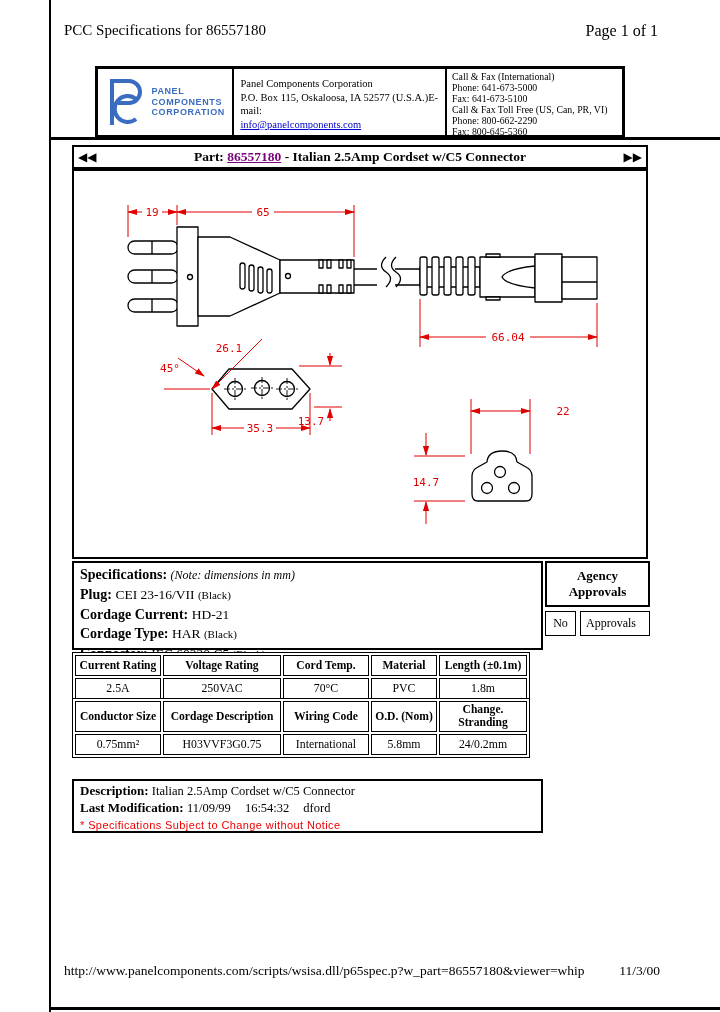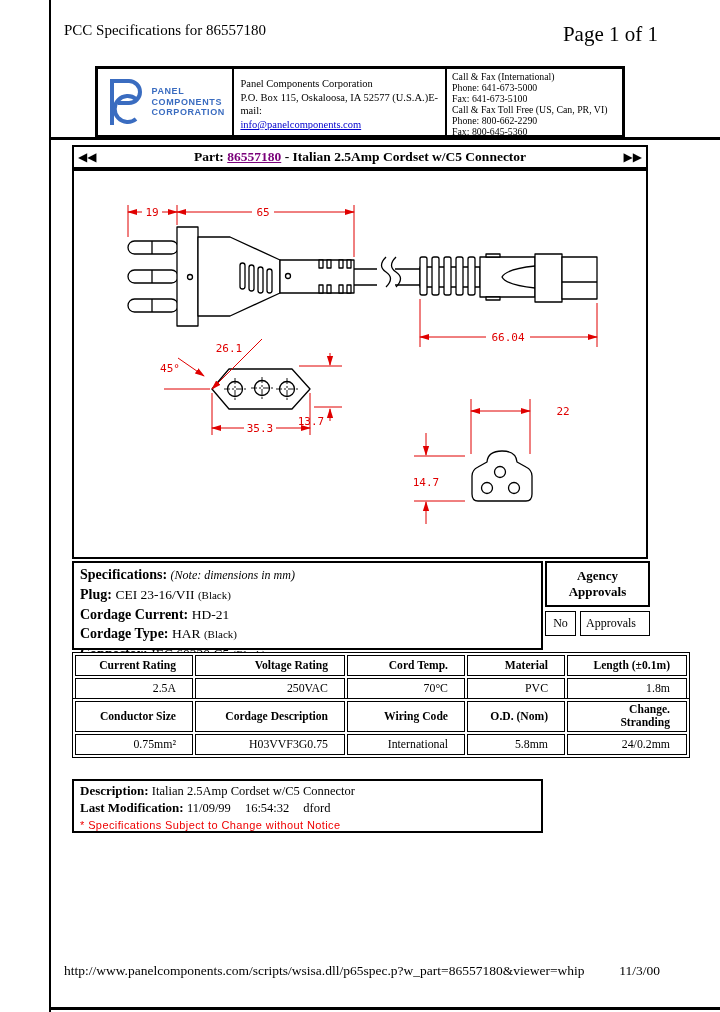--- a/index.html
+++ b/index.html
@@ -5,21 +5,21 @@
   html,body{margin:0;padding:0;}
   body{width:720px;height:1012px;position:relative;background:#ffffff;
        font-family:"Liberation Serif",serif;color:#000;overflow:hidden;}
   .abs{position:absolute;}
   
   .edge-left{left:49px;top:0;width:2px;height:1012px;background:#000;}
   .edge-bottom{left:49px;top:1007px;width:671px;height:3px;background:#000;}
   .page-rule{left:50px;top:137px;width:670px;height:3px;background:#000;}
   
   .hdr-left{left:64px;top:22px;font-size:15px;}
-  .hdr-right{right:62px;top:22px;font-size:21px;}
+  .hdr-right{right:62px;top:22px;font-size:16px;}
   
   .company{left:95px;top:66px;width:530px;height:72px;border:3px solid #000;
            display:flex;background:#fff;box-sizing:border-box;}
   .company .cell{box-sizing:border-box;height:100%;}
   .c-logo{width:136px;display:flex;align-items:center;justify-content:center;gap:4px;}
   .c-addr{width:215px;border-left:2px solid #000;padding:8px 5px 0 6px;
           font-size:10.5px;line-height:1.3;}
   .c-contact{width:179px;border-left:2px solid #000;padding:3px 0 0 5px;
              font-size:9.8px;line-height:1.12;}
   .logo-text{font-family:"Liberation Sans",sans-serif;font-weight:bold;
@@ -44,22 +44,22 @@
   .agency-box{left:545px;top:561px;width:105px;height:46px;border:2px solid #000;
               box-sizing:border-box;display:flex;align-items:center;justify-content:center;
               text-align:center;font-weight:bold;font-size:13px;line-height:1.25;}
   .agency-no{left:545px;top:611px;width:31px;height:25px;border:1px solid #000;
              box-sizing:border-box;display:flex;align-items:center;justify-content:center;font-size:12px;}
   .agency-appr{left:580px;top:611px;width:70px;height:25px;border:1px solid #000;
              box-sizing:border-box;display:flex;align-items:center;padding-left:5px;font-size:12px;}
   
   table.spec-table{border-collapse:separate;border-spacing:2px;border:1px solid #000;
                    background:#fff;}
-  table.spec-table td{border:1px solid #000;text-align:right;vertical-align:middle;
-                      padding:1px 16px;font-size:11.8px;margin-left:38px;}
+  table.spec-table td{border:1px solid #000;text-align:center;vertical-align:middle;
+                      padding:1px 0;font-size:11.8px;margin-left:38px;}
   table.spec-table td.h{font-weight:bold;font-size:11.6px;line-height:1.15;}
   .t1{left:72px;top:652px;}
   .t2{left:72px;top:698px;}
   .w1{width:84px}.w2{width:116px}.w3{width:84px}.w4{width:64px}.w5{width:86px}
   .t1 td{height:17px}.t2 td.h{height:26px}.t2 td{height:17px}
   
   .desc-box{left:72px;top:779px;width:471px;height:54px;border:2px solid #000;
             box-sizing:border-box;padding:2px 6px;font-size:12.5px;line-height:15.5px;}
   .desc-box b{font-size:13px;}
   .notice{font-family:"Liberation Sans",sans-serif;font-size:11px;color:#ee0000;

